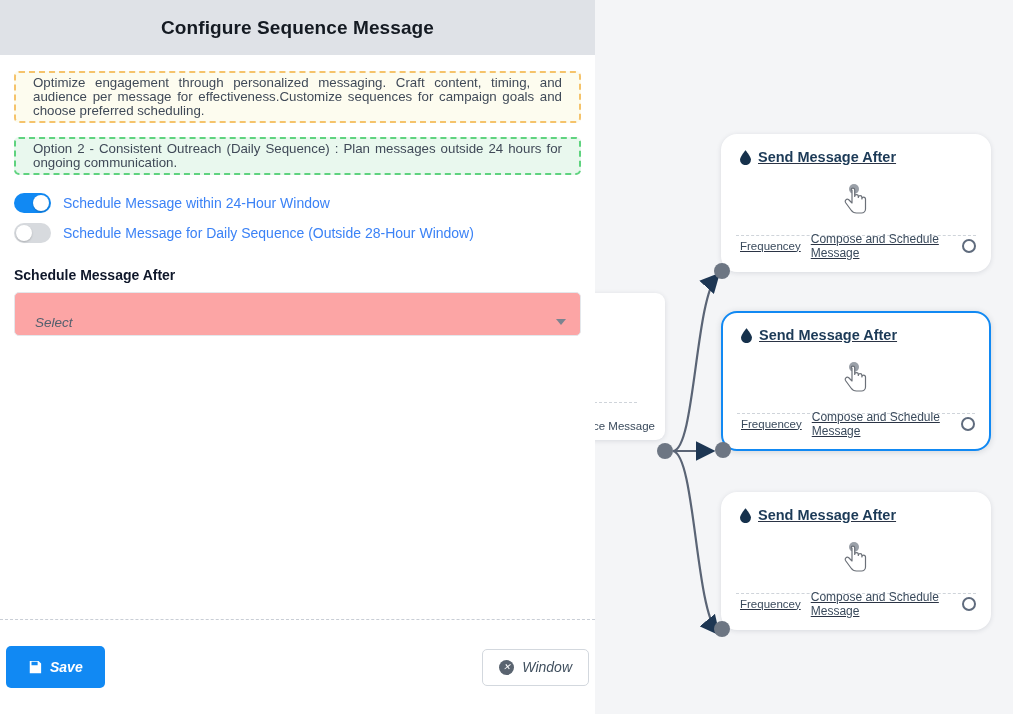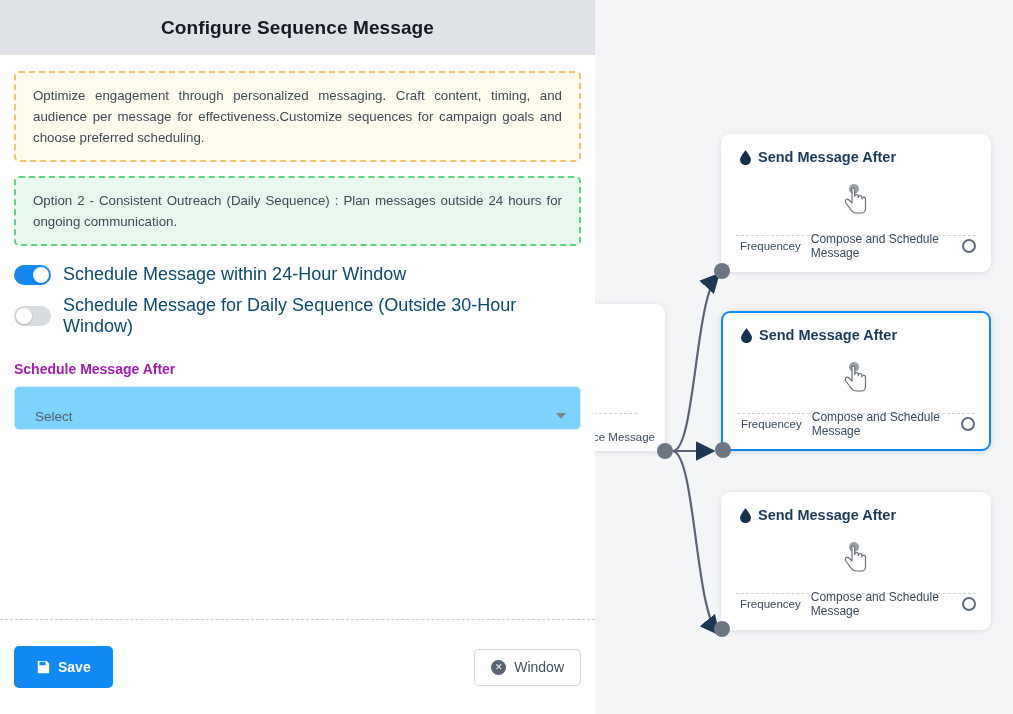--- a/index.html
+++ b/index.html
@@ -48,24 +48,24 @@
     letter-spacing: .1px;
   }
   .panel-body {
     flex: 1 1 auto;
     padding: 16px 14px 0 14px;
     box-sizing: border-box;
   }
 
   .note {
     border-radius: 5px;
-    padding: 12px 17px;
+    padding: 3px 17px;
     box-sizing: border-box;
     font-size: 13.3px;
-    line-height: 21px;
+    line-height: 14px;
     text-align: justify;
     text-justify: inter-word;
     color: #404a58;
     margin-bottom: 14px;
   }
   .note-warning {
     background: #fdfcef;
     border: 2px dashed #f5c36b;
   }
   .note-success {
@@ -96,41 +96,42 @@
     top: 2px;
     width: 16px;
     height: 16px;
     border-radius: 50%;
     background: #ffffff;
     box-shadow: 0 1px 2px rgba(0,0,0,.2);
   }
   .switch.on  .knob { left: 19px; }
   .switch.off .knob { left: 2px; }
   .toggle-label {
-    font-size: 18px;
-    color: #0c4a6e;
+    font-size: 14px;
+    color: #3b82f6;
   }
 
   .field-block { margin-top: 24px; }
   .field-label {
     font-size: 14px;
     font-weight: bold;
-    color: #a21caf;
+    color: #0f172a;
     margin-bottom: 9px;
   }
   .select-box {
     height: 44px;
     border: 1px solid #e4e7eb;
     border-radius: 5px;
-    background: #7dd3fc;
+    background: #fca5a5;
     display: flex;
     align-items: center;
     padding: 16px 14px 0 20px;
     box-sizing: border-box;
     cursor: pointer;
+    font-style: italic;
   }
   .select-value {
     flex: 1 1 auto;
     font-size: 13.5px;
     color: #54606e;
   }
   .caret {
     width: 0; height: 0;
     border-left: 5px solid transparent;
     border-right: 5px solid transparent;
@@ -138,25 +139,26 @@
   }
 
   .panel-footer-divider {
     margin: 0 0 0 0;
     border-top: 1px dashed #c9ced6;
     height: 0;
   }
   .panel-footer {
     height: 94px;
     flex: 0 0 94px;
-    padding: 0 14px;
+    padding: 0 6px;
     box-sizing: border-box;
     display: flex;
     align-items: center;
     justify-content: space-between;
+    font-style: italic;
   }
   .btn {
     display: inline-flex;
     align-items: center;
     gap: 8px;
     font-size: 14px;
     border-radius: 5px;
     cursor: pointer;
     box-sizing: border-box;
   }
@@ -203,24 +205,25 @@
   .edges {
     position: absolute;
     left: 0; top: 0;
     width: 418px; height: 714px;
     pointer-events: none;
   }
   .node {
     position: absolute;
     width: 270px;
     background: #ffffff;
-    border-radius: 9px;
+    border-radius: 16px;
     box-shadow: 0 1px 5px rgba(40,50,70,.13);
     box-sizing: border-box;
     border: 1px solid transparent;
+    text-decoration: underline;
   }
   .node.selected {
     border: 2px solid #1189f3;
     box-shadow: 0 1px 6px rgba(40,50,70,.16);
   }
   .node-head {
     display: flex;
     align-items: center;
     gap: 7px;
     padding: 14px 0 0 18px;
@@ -280,21 +283,21 @@
     border-radius: 50%;
     background: #6d7683;
     left: -8px;
     cursor: crosshair;
   }
   
   .node-partial {
     position: absolute;
     width: 120px;
     left: -50px;
-    top: 304px;
+    top: 293px;
     background: #ffffff;
     border-radius: 9px;
     box-shadow: 0 1px 5px rgba(40,50,70,.13);
     height: 147px;
     box-sizing: border-box;
   }
   .node-partial .node-sep {
     position: absolute;
     left: 0; right: 14px;
     top: 109px;
@@ -338,21 +341,21 @@
         <div class="switch on">
           <div class="knob"></div>
         </div>
         <div class="toggle-label">Schedule Message within 24-Hour Window</div>
       </div>
 
       <div class="toggle-row second">
         <div class="switch off">
           <div class="knob"></div>
         </div>
-        <div class="toggle-label">Schedule Message for Daily Sequence (Outside 30-Hour Window)</div>
+        <div class="toggle-label">Schedule Message for Daily Sequence (Outside 28-Hour Window)</div>
       </div>
 
       <div class="field-block">
         <div class="field-label">Schedule Message After</div>
         <div class="select-box">
           <div class="select-value">Select</div>
           <div class="caret"></div>
         </div>
       </div>
 

